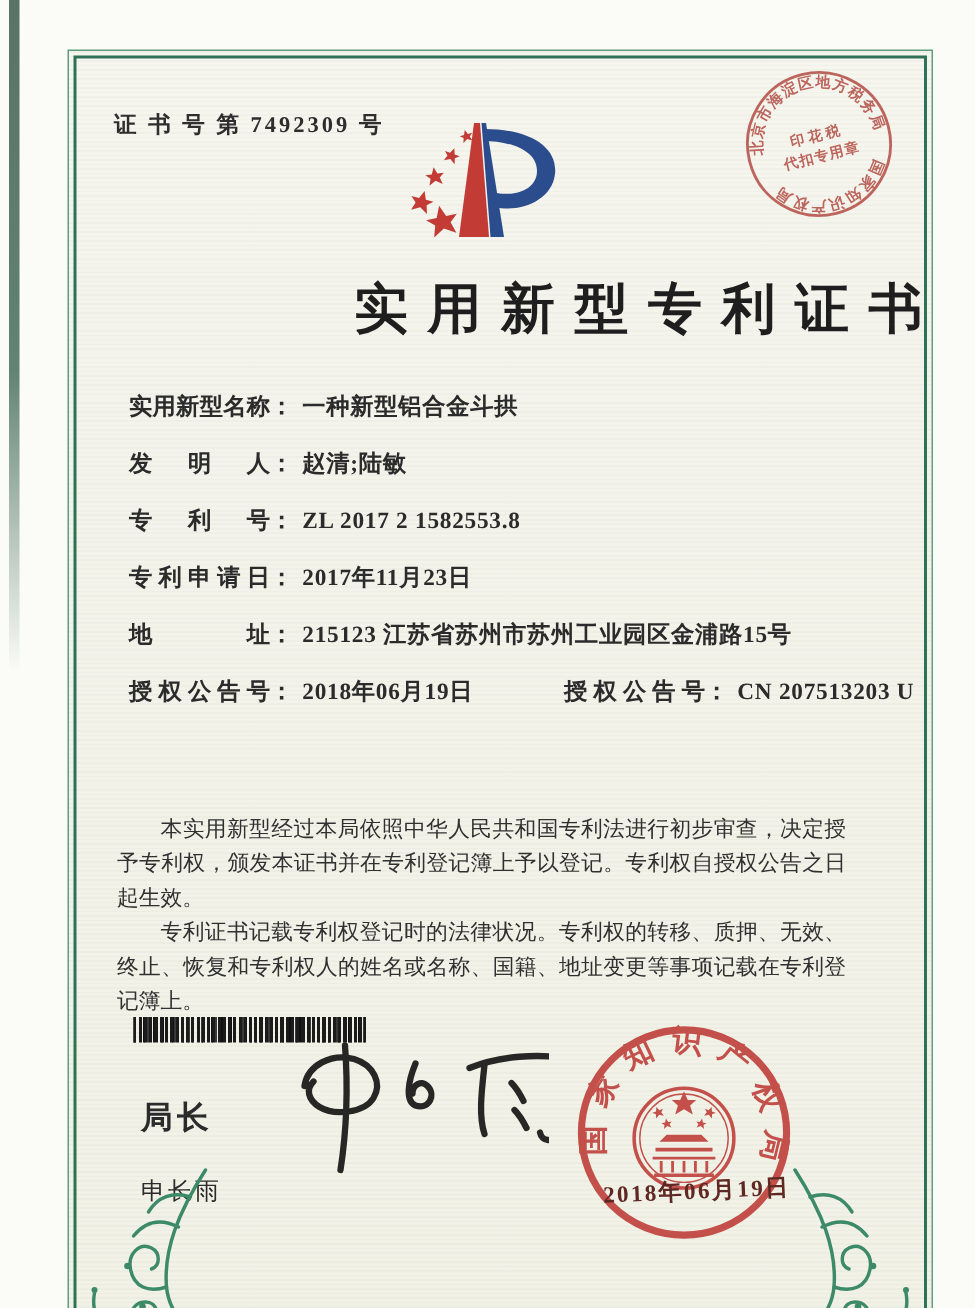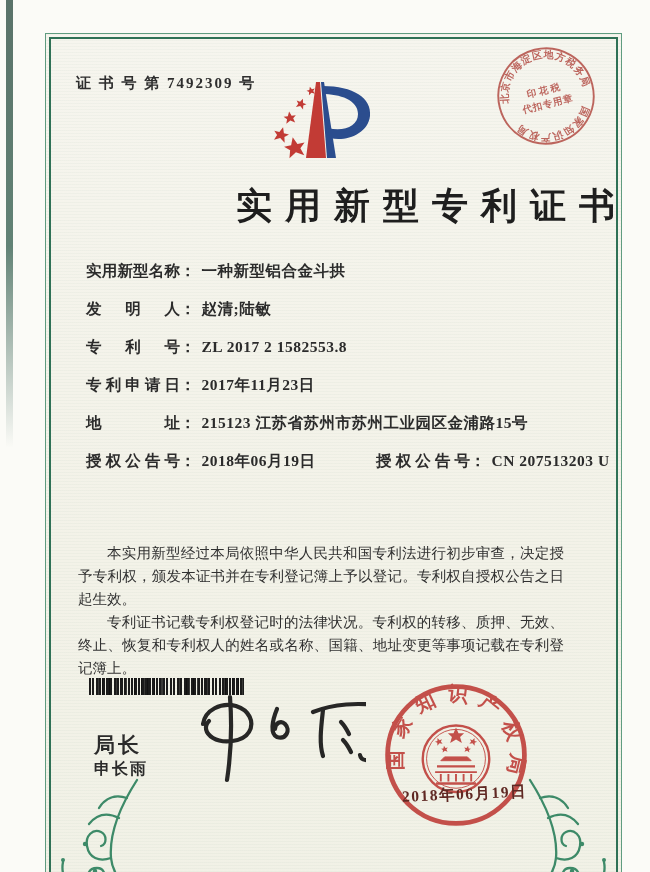--- a/index.html
+++ b/index.html
@@ -52,21 +52,21 @@
     text-align:justify; font-weight:500; color:#303030;
   }
   .barcode {
     position:absolute; left:43px; top:644px; width:155px; height:17px;
     background:
       repeating-linear-gradient(90deg,#1b1b1b 0 2px,rgba(0,0,0,0) 2px 3.5px),
       repeating-linear-gradient(90deg,#111 0 1px,rgba(0,0,0,0) 1px 6.5px),
       repeating-linear-gradient(90deg,rgba(25,25,25,.85) 0 1.5px,rgba(0,0,0,0) 1.5px 9px);
   }
   .signoff-title { position:absolute; left:48px; top:697px; font-size:21px; font-weight:700; letter-spacing:3px; }
-  .signoff-name  { position:absolute; left:48px; top:725px; font-size:16px; font-weight:700; letter-spacing:2px; }
+  .signoff-name  { position:absolute; left:48px; top:750px; font-size:16px; font-weight:400; letter-spacing:2px; }
   .signature { position:absolute; left:145px; top:660px; width:175px; height:110px; }
   .office-seal { position:absolute; left:334px; top:645px; width:152px; height:152px; opacity:.9; }
   .seal-date {
     position:absolute; left:356px; top:749px; width:175px;
     font-size:15.5px; font-weight:700; letter-spacing:1.5px;
     color:#5f2823; transform:rotate(-2.5deg);
   }
   .page-footer {
     position:absolute; left:0; top:840px; width:100%;
     text-align:center; font-size:13px; letter-spacing:1px; color:#2e2e2e;

